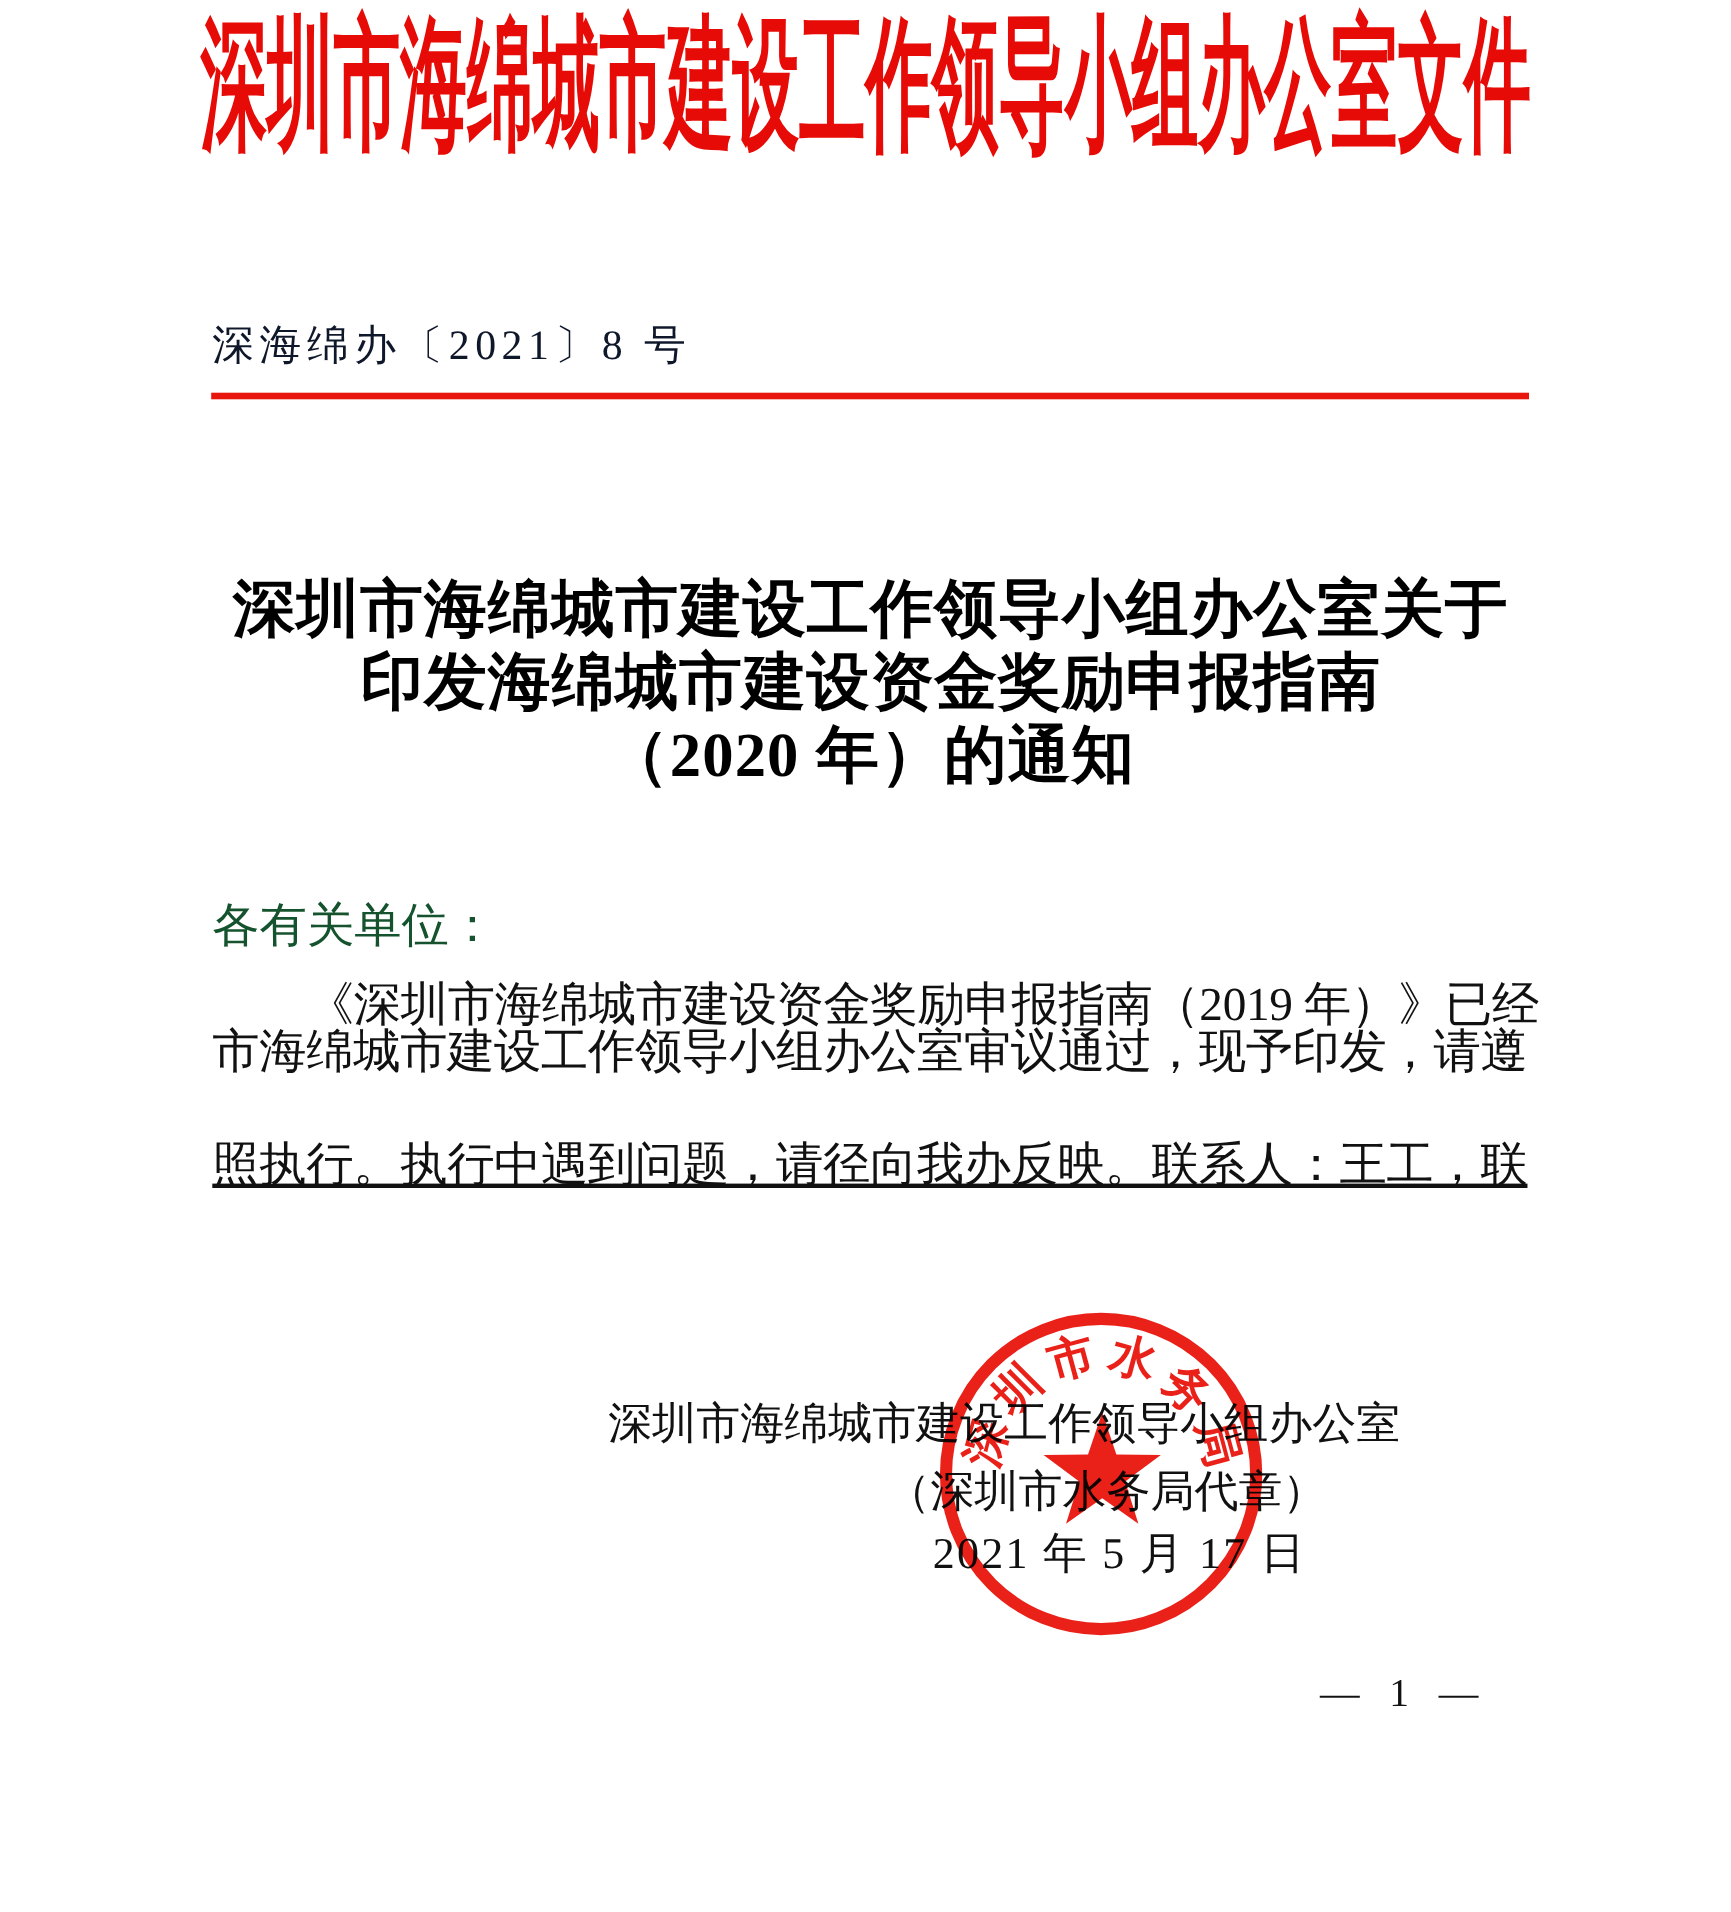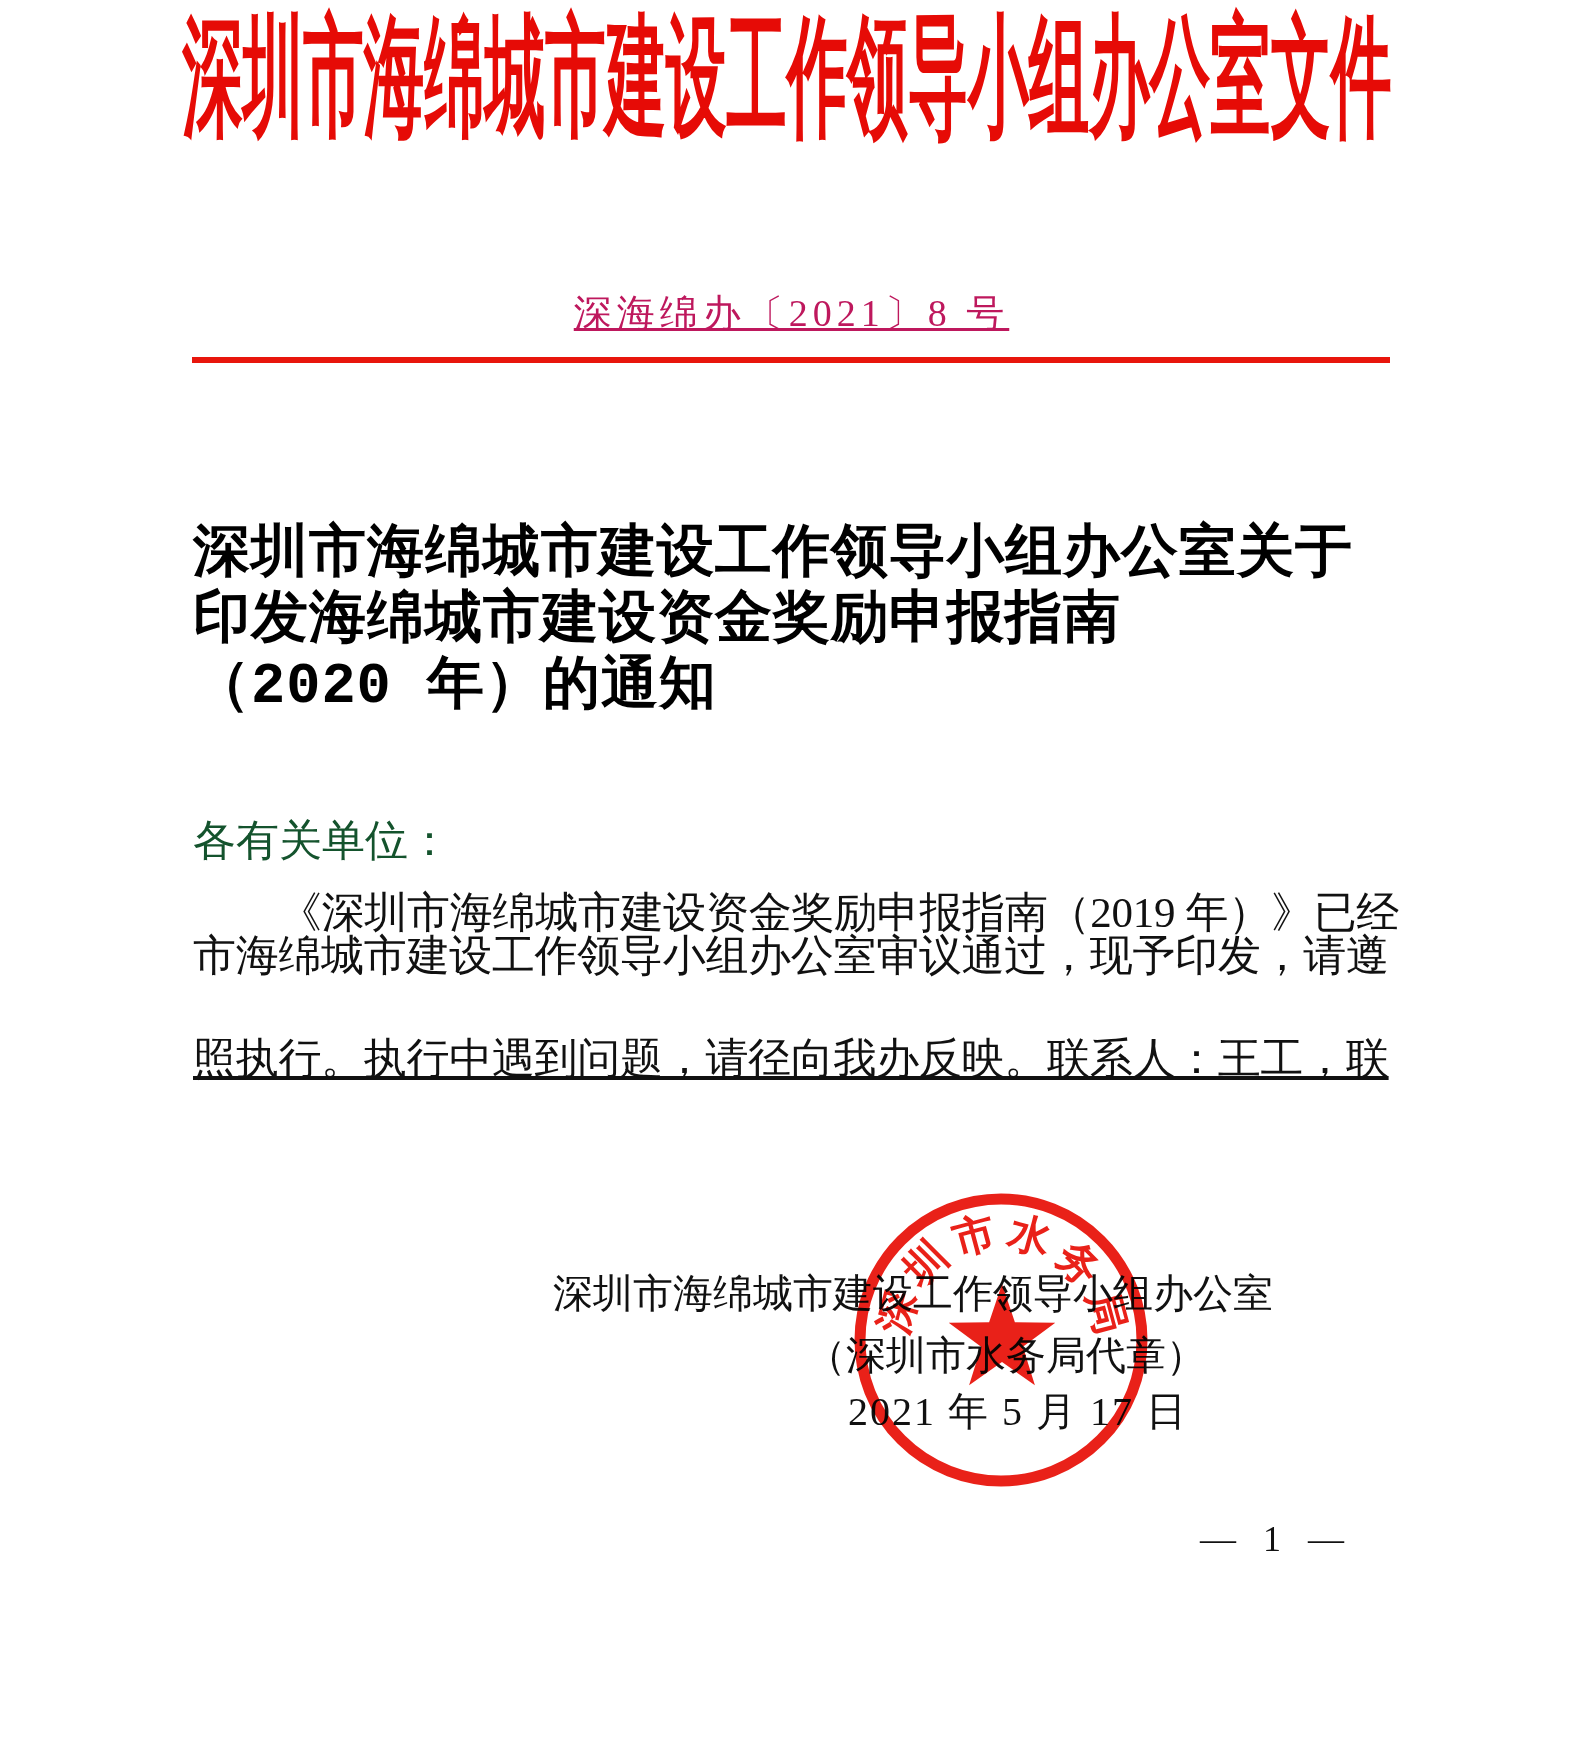--- a/index.html
+++ b/index.html
@@ -9,31 +9,31 @@
   }
   
   .banner{
     position:absolute;top:12px;left:787px;width:2640px;margin-left:-1320px;
     font-size:132px;line-height:1.0;font-weight:bold;color:#e60b06;
     white-space:nowrap;text-align:center;
     transform:scaleX(0.458);transform-origin:center top;
   }
   
   .docnum{
-    position:absolute;top:288px;left:193px;width:1197px;text-align:center;
-    font-size:38px;letter-spacing:5px;color:#be185d;text-decoration:underline;
+    position:absolute;top:288px;left:193px;width:1197px;text-align:left;
+    font-size:38px;letter-spacing:5px;color:#0f172a;
   }
   
   .redline{
     position:absolute;top:357px;left:192px;width:1198px;height:6px;background:#e8160c;
   }
   
   .title{
-    position:absolute;top:522px;left:193px;width:1197px;text-align:left;
-    font-size:57px;font-weight:bold;line-height:66px;letter-spacing:1px;color:#000;font-family:Liberation Mono, monospace;
+    position:absolute;top:522px;left:193px;width:1197px;text-align:center;
+    font-size:57px;font-weight:bold;line-height:66px;letter-spacing:1px;color:#000;
   }
   
   .salutation{
     position:absolute;top:812px;left:193px;font-size:43px;white-space:nowrap;color:#14532d;
   }
   .bodyline{
     position:absolute;left:193px;width:1197px;font-size:43px;white-space:nowrap;
     letter-spacing:-0.3px;color:#111;
   }
   .bl1{top:884px;text-indent:86px;}

